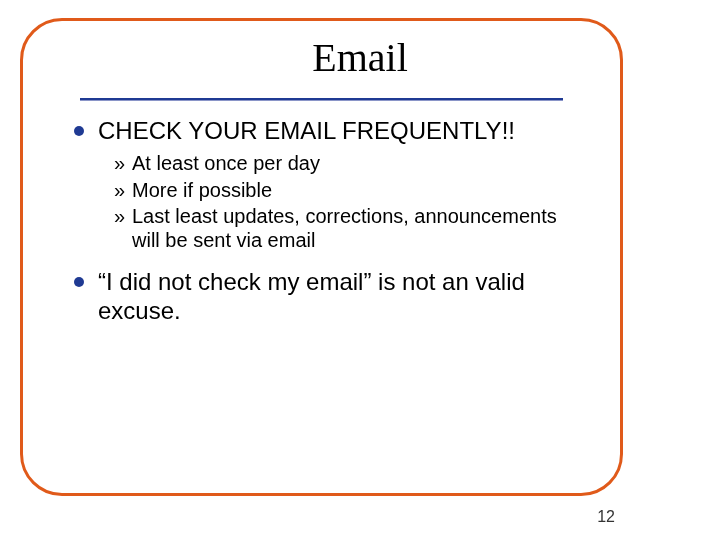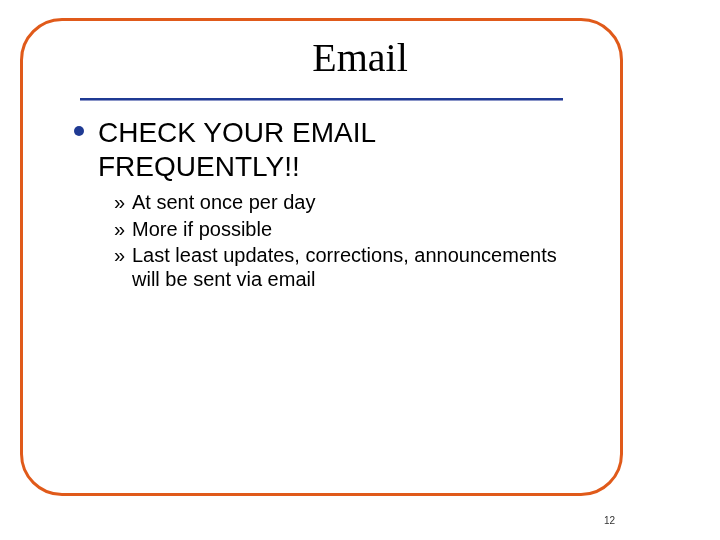--- a/index.html
+++ b/index.html
@@ -64,21 +64,21 @@
     width: 10px;
     height: 10px;
     border-radius: 50%;
     background: #1f3a93;
     margin-top: 10px;
     margin-right: 14px;
   }
   .bullet-text {
     flex: 1 1 auto;
     font-family: Arial, Helvetica, sans-serif;
-    font-size: 28px;
+    font-size: 24px;
   }
   .subitems {
     margin: 4px 0 14px 40px;
   }
   .sub-row {
     display: flex;
     align-items: flex-start;
     margin-bottom: 2px;
     font-size: 20px;
   }
@@ -89,21 +89,21 @@
   }
   .sub-text {
     flex: 1 1 auto;
     font-family: Arial, Helvetica, sans-serif;
   }
   .pagenum {
     position: absolute;
     right: 28px;
     bottom: 14px;
     font-family: Arial, Helvetica, sans-serif;
-    font-size: 10px;
+    font-size: 16px;
     color: #333;
   }
 </style>
 </head>
 <body>
 
 <div class="slide">
   <div class="frame"></div>
 
   <div class="title">Email</div>
@@ -111,31 +111,35 @@
 
   <div class="body">
 
     <div class="bullet-row">
       <div class="bullet-dot"></div>
       <div class="bullet-text">CHECK YOUR EMAIL FREQUENTLY!!</div>
     </div>
     <div class="subitems">
       <div class="sub-row">
         <div class="sub-mark">»</div>
-        <div class="sub-text">At sent once per day</div>
+        <div class="sub-text">At least once per day</div>
       </div>
       <div class="sub-row">
         <div class="sub-mark">»</div>
         <div class="sub-text">More if possible</div>
       </div>
       <div class="sub-row">
         <div class="sub-mark">»</div>
         <div class="sub-text">Last least updates, corrections, announcements will be sent via email</div>
       </div>
     </div>
 
 
 
+    <div class="bullet-row">
+      <div class="bullet-dot"></div>
+      <div class="bullet-text">“I did not check my email” is not an valid excuse.</div>
+    </div>
 
   </div>
 
   <div class="pagenum">12</div>
 </div>
 
 </body></html>

